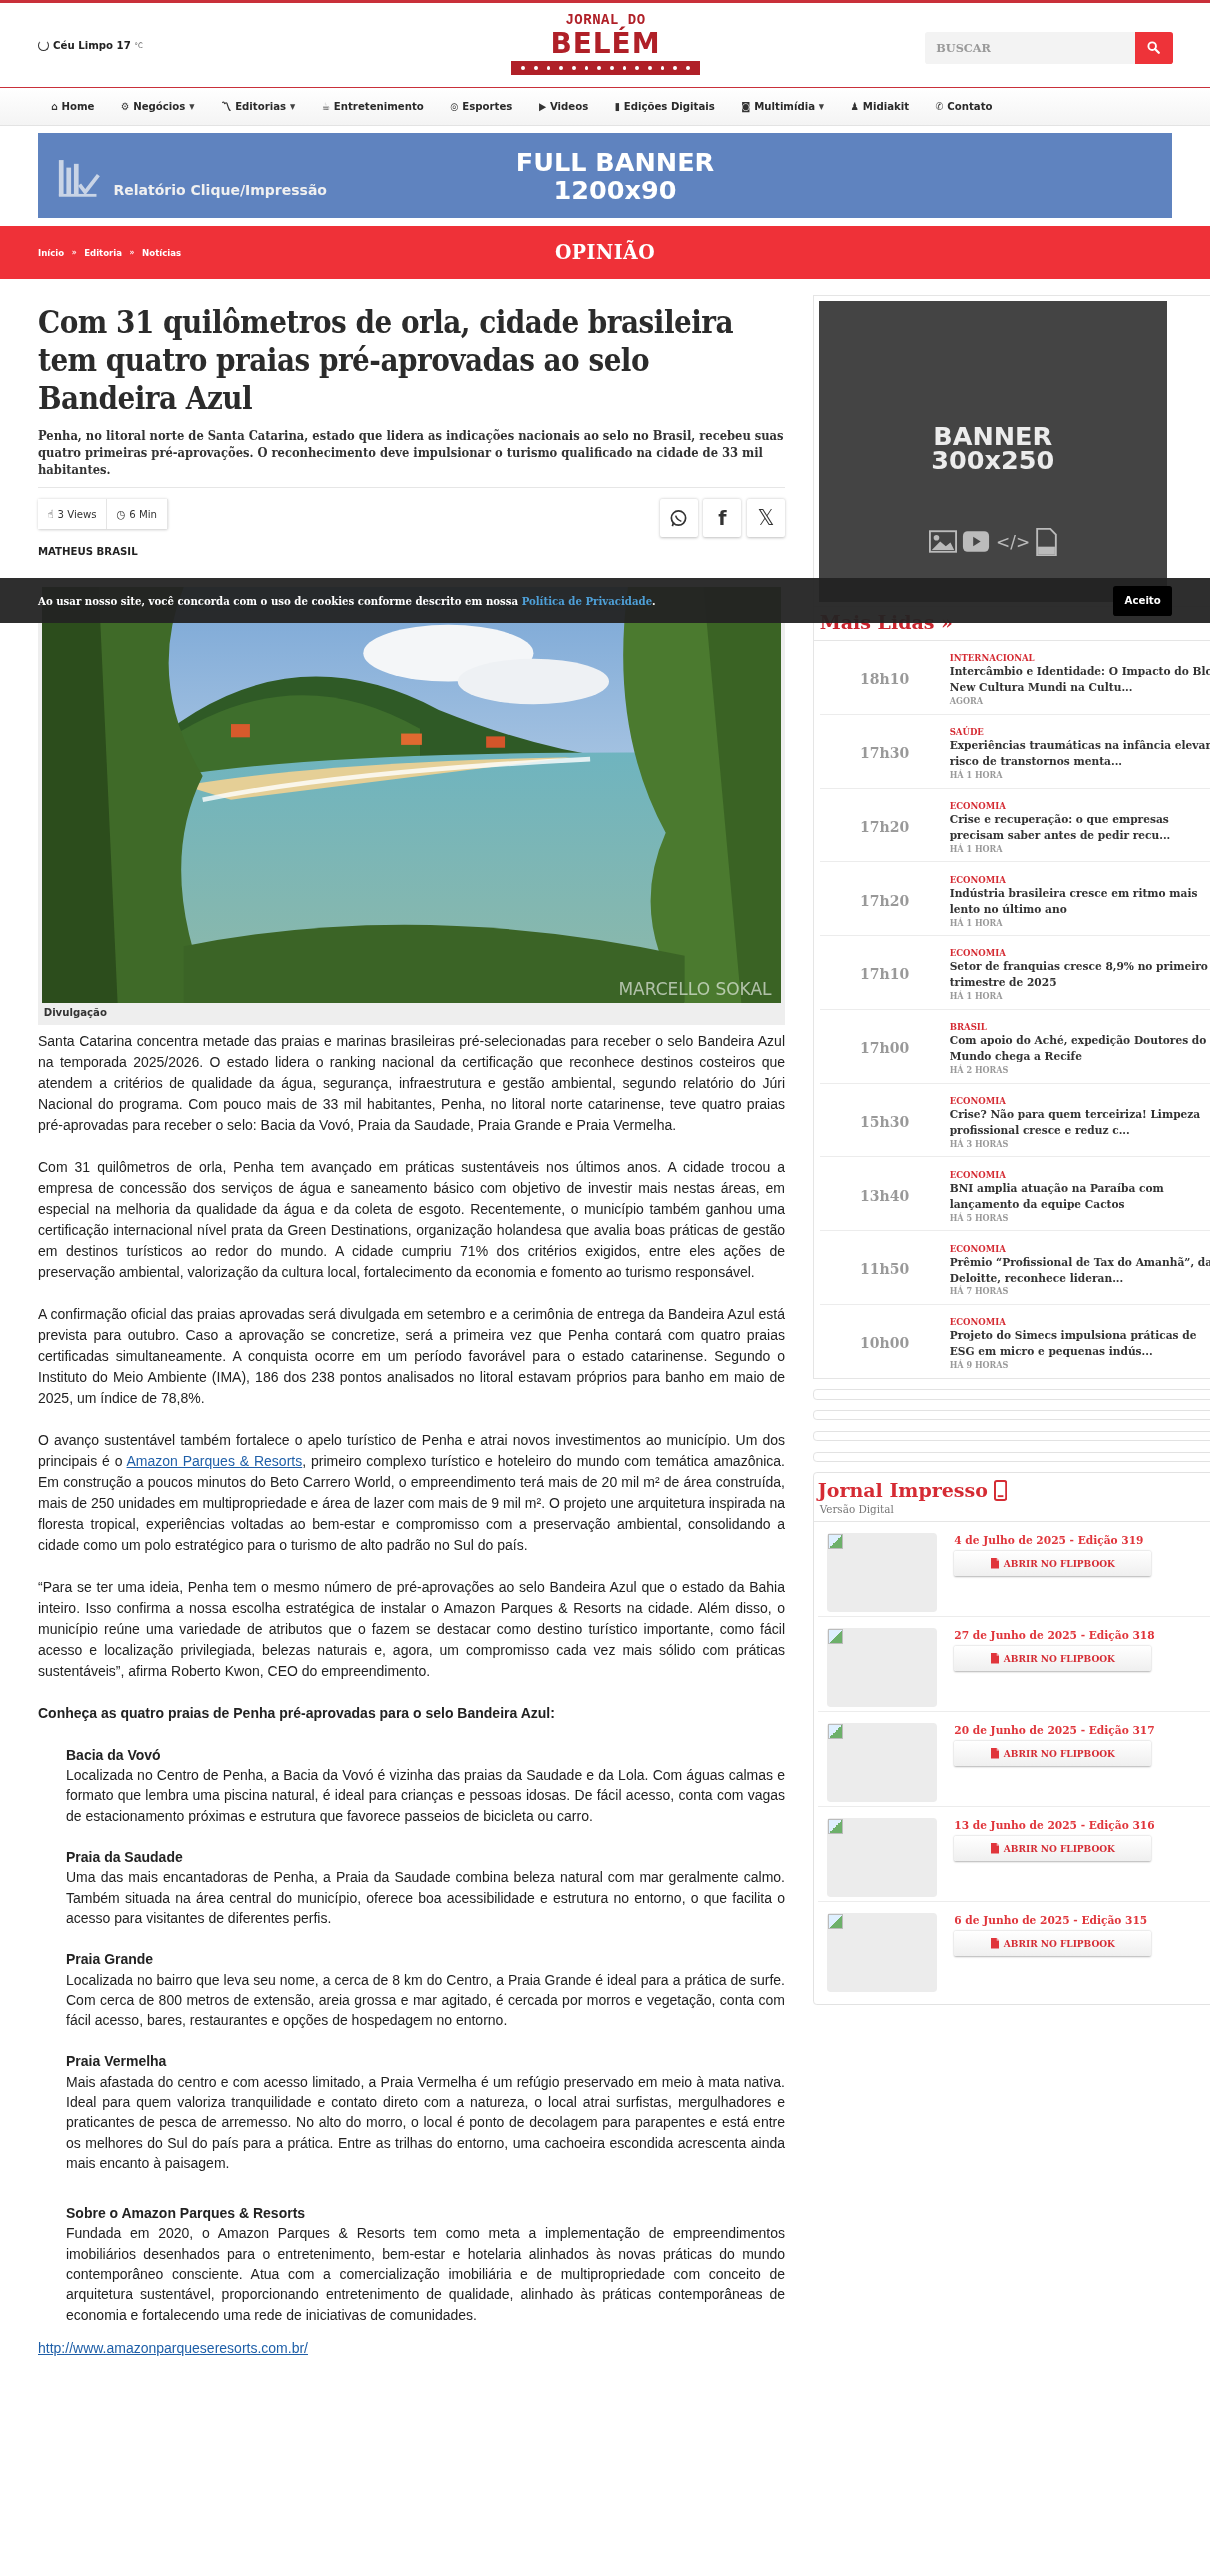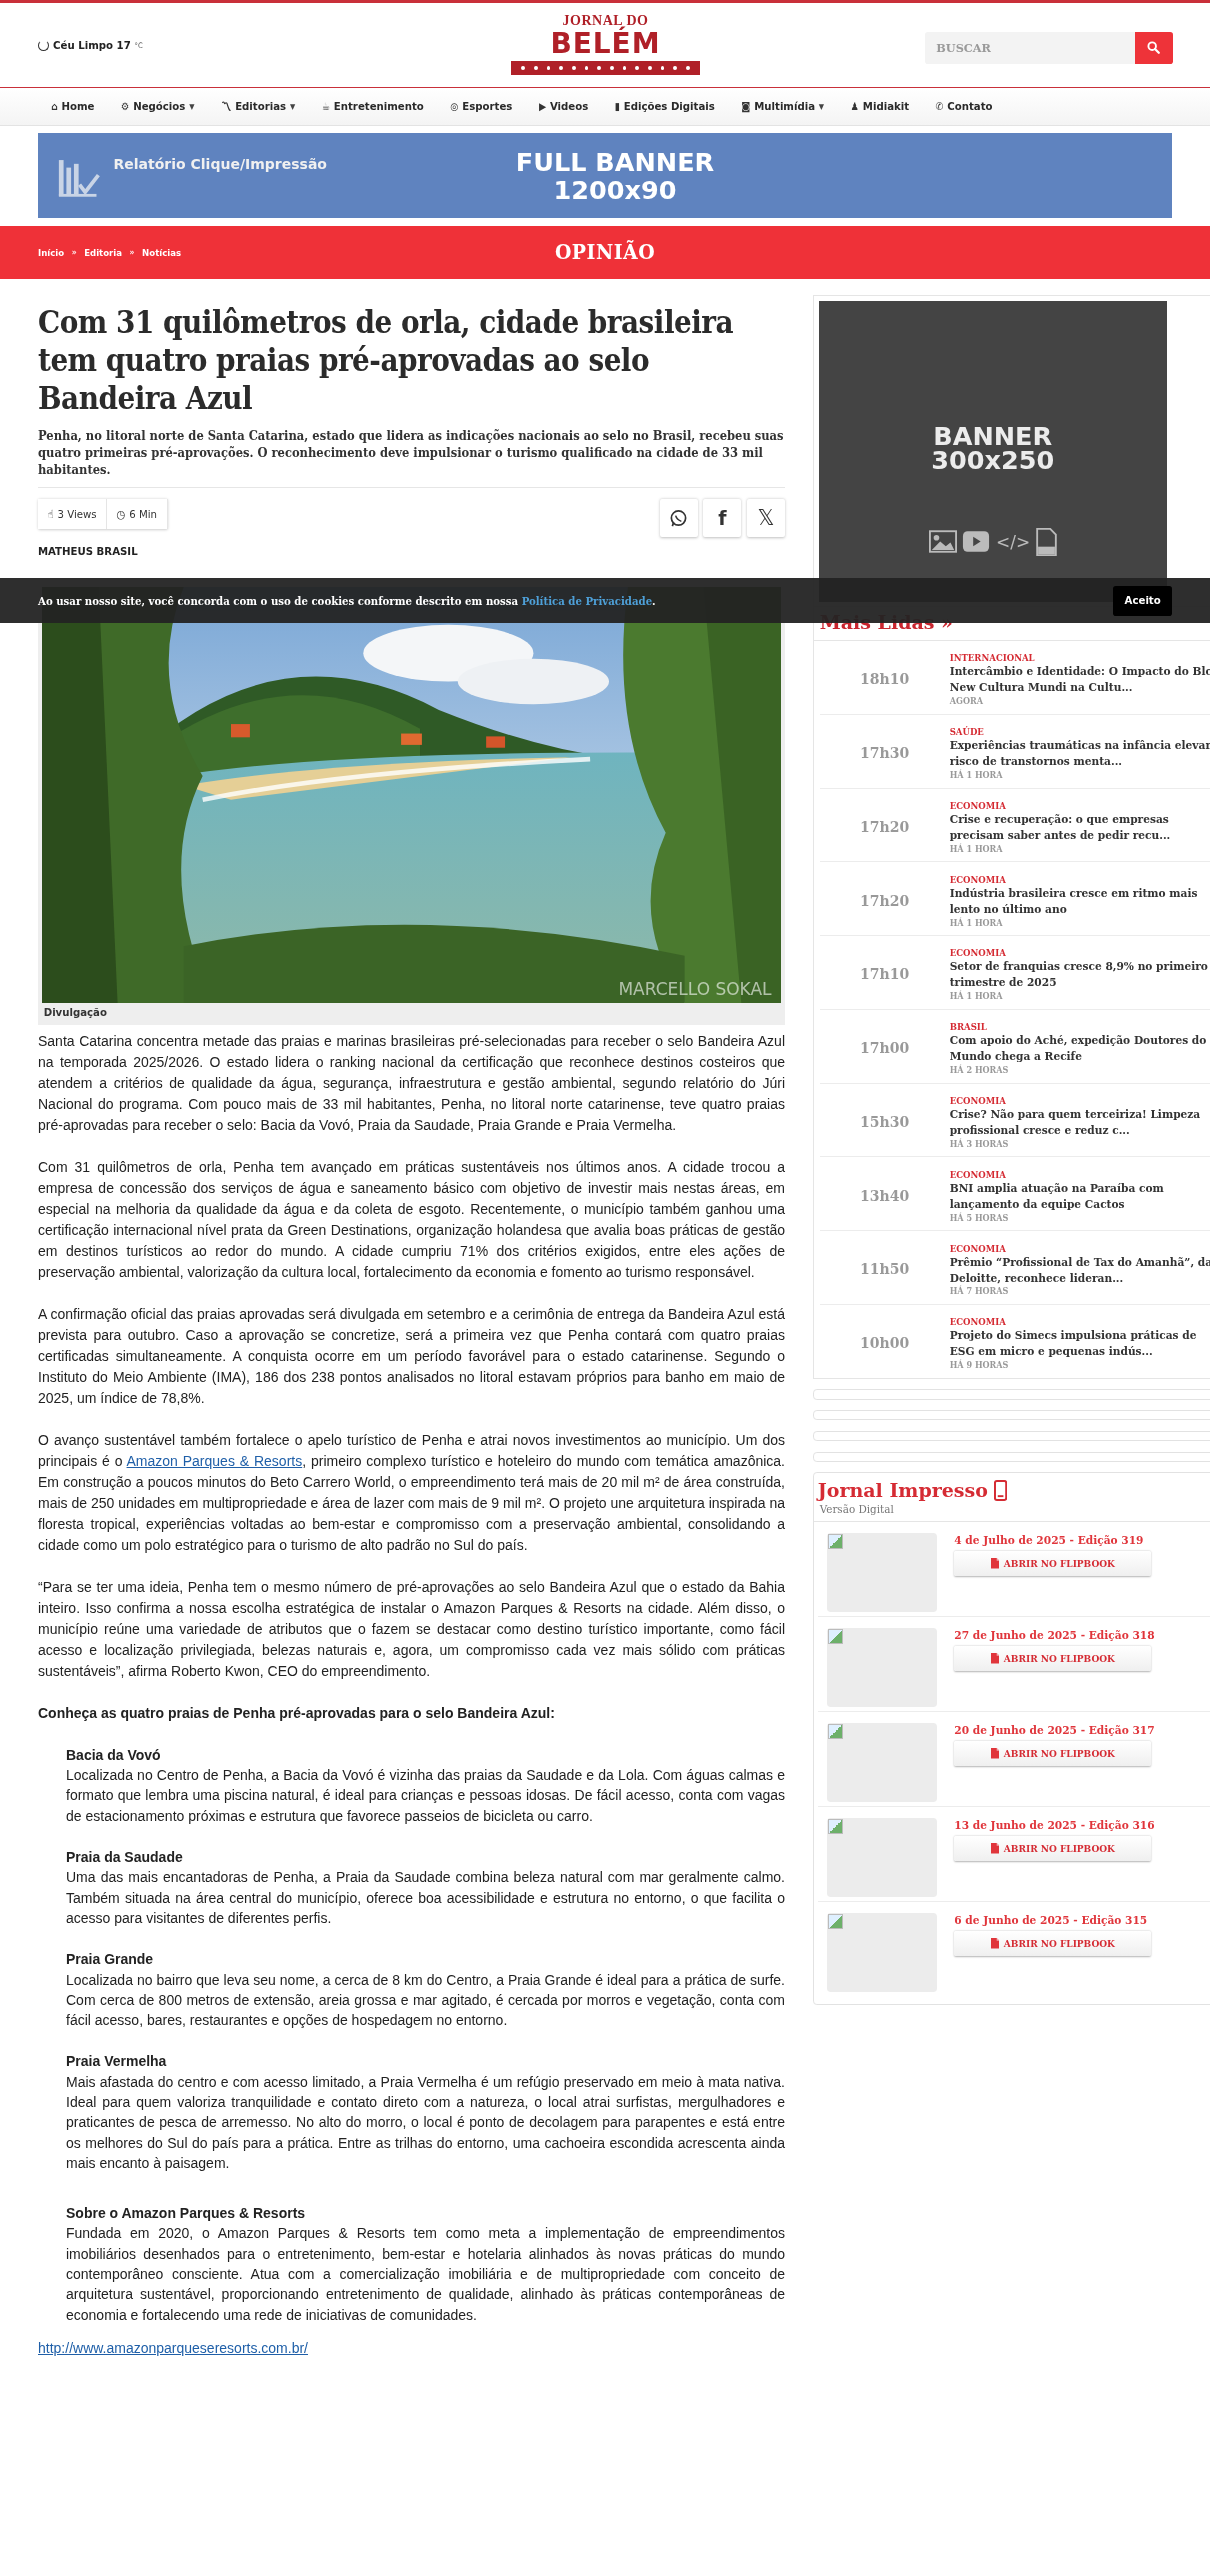--- a/index.html
+++ b/index.html
@@ -7,38 +7,38 @@
   body { background: #ffffff; font-family: "DejaVu Serif", serif; color: #333; position: relative; height: 2576px; overflow: hidden; }
   a { color: inherit; text-decoration: none; }
 
   
   .topline { height: 2.8px; background: #c9303a; }
   .header { height: 85px; position: relative; border-bottom: 1.9px solid #c9303a; }
   .weather { position: absolute; left: 38px; top: 36px; font-size: 11.3px; font-weight: bold; font-family: "DejaVu Sans Condensed", "DejaVu Sans", sans-serif; color: #222; display: flex; align-items: center; gap: 3.8px; }
   .weather .wicon { width: 11.3px; height: 11.3px; border: 1.4px solid #333; border-radius: 50%; border-top-color: transparent; display: inline-block; }
   .weather sup { font-size: 7.6px; font-weight: normal; color: #555; }
   .logo { position: absolute; left: 510px; top: 9.5px; width: 191px; height: 70px; text-align: center; }
-  .logo .l1 { font-family: Liberation Serif, serif; font-weight: bold; font-size: 14px; color: #b02028; letter-spacing: 0.5px; line-height: 17px; }
+  .logo .l1 { font-family: Liberation Mono, monospace; font-weight: bold; font-size: 14px; color: #b02028; letter-spacing: 0.5px; line-height: 17px; }
   .logo .l2 { font-family: "DejaVu Sans", sans-serif; font-weight: bold; font-size: 28px; color: #b02028; line-height: 30px; letter-spacing: 0.9px; }
   .logo .bar { margin: 1.9px auto 0; width: 189px; height: 14px; background: #b02028; display: flex; justify-content: space-around; align-items: center; padding: 0 5.7px; }
   .logo .bar i { width: 3.8px; height: 3.8px; border-radius: 50%; background: #fff; display: block; }
   .search { position: absolute; left: 925px; top: 29px; width: 248px; height: 32px; display: flex; }
   .search input { flex: 1; border: 0; background: #f3f3f3; border-radius: 2.8px 0 0 2.8px; padding: 0 11.3px; font-family: "DejaVu Serif", serif; font-size: 11.3px; font-weight: bold; color: #999; outline: none; }
   .search input::placeholder { color: #9a9a9a; }
   .search button { width: 38px; border: 0; background: #ee3339; border-radius: 0 2.8px 2.8px 0; display: flex; align-items: center; justify-content: center; cursor: pointer; }
 
   
   .nav { height: 38px; background: linear-gradient(#ffffff, #f4f4f4); border-bottom: 0.9px solid #e3e3e3; display: flex; align-items: center; padding-left: 51px; gap: 0; }
   .nav .item { font-family: "DejaVu Sans Condensed", "DejaVu Sans", sans-serif; font-size: 11.3px; font-weight: bold; color: #2a2a2a; display: flex; align-items: center; gap: 3.8px; margin-right: 26.5px; white-space: nowrap; }
   .nav .item .ni { font-size: 10.4px; color: #333; }
   .nav .item .caret { font-size: 7.6px; color: #444; }
 
   
   .full-banner { margin: 7.6px 0 0 38px; width: 1134px; height: 85px; background: #5f83bf; position: relative; color: #fff; }
-  .full-banner .rep { position: absolute; left: 19px; top: 23px; display: flex; align-items: flex-start; gap: 9.5px; font-family: "DejaVu Sans", sans-serif; font-weight: bold; font-size: 14px; color: #f0f0f0; }
+  .full-banner .rep { position: absolute; left: 19px; top: 23px; display: flex; align-items: flex-end; gap: 9.5px; font-family: "DejaVu Sans", sans-serif; font-weight: bold; font-size: 14px; color: #f0f0f0; }
   .full-banner .bigtxt { position: absolute; left: 454px; top: 15px; width: 246px; text-align: center; font-family: "DejaVu Sans", sans-serif; font-weight: bold; font-size: 25.5px; line-height: 28px; color: #fff; }
 
   
   .redbar { margin-top: 7.6px; height: 53px; background: #ef3138; position: relative; color: #fff; }
   .crumbs { position: absolute; left: 38px; top: 21px; font-size: 9.5px; font-weight: bold; font-family: "DejaVu Sans Condensed", "DejaVu Sans", sans-serif; display: flex; gap: 7.6px; align-items: center; }
   .crumbs .sep { font-size: 8.5px; opacity: 0.9; }
   .section-title { position: absolute; left: 0; right: 0; top: 13.2px; text-align: center; font-family: "DejaVu Serif Condensed", "DejaVu Serif", serif; font-weight: bold; font-size: 21px; letter-spacing: 0.5px; }
 
   
   .main { position: absolute; left: 38px; top: 303px; width: 747px; }

